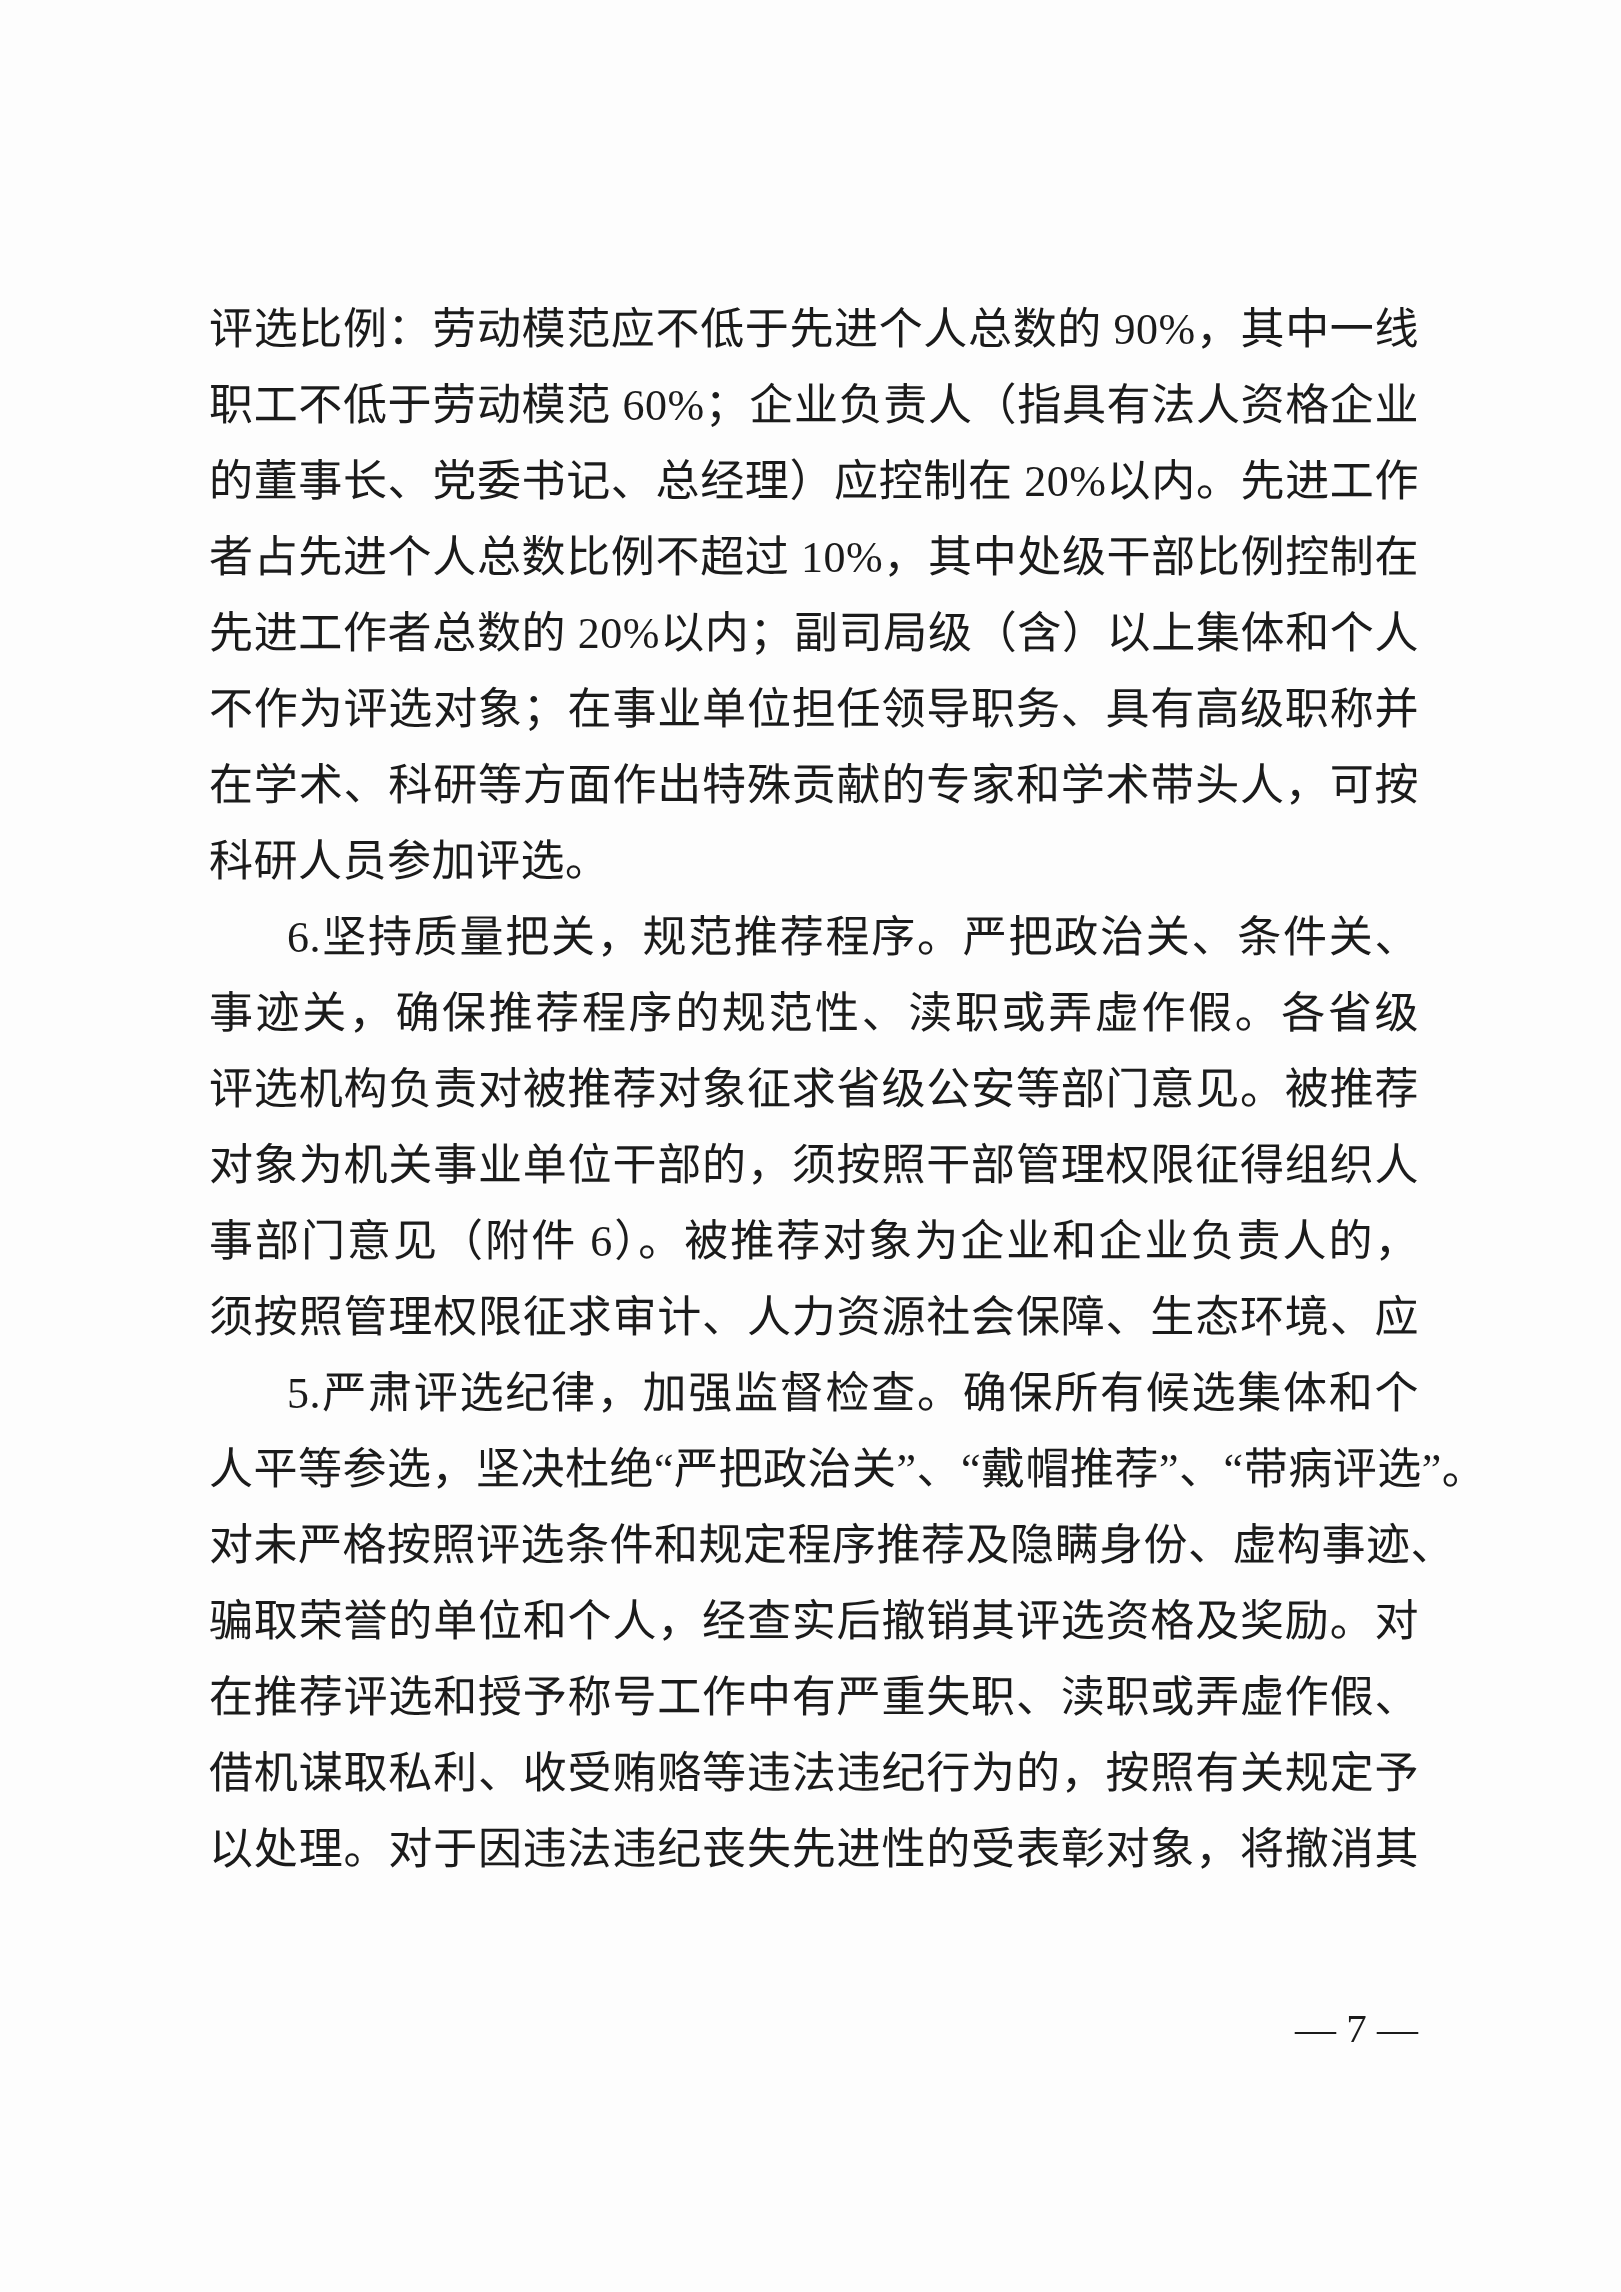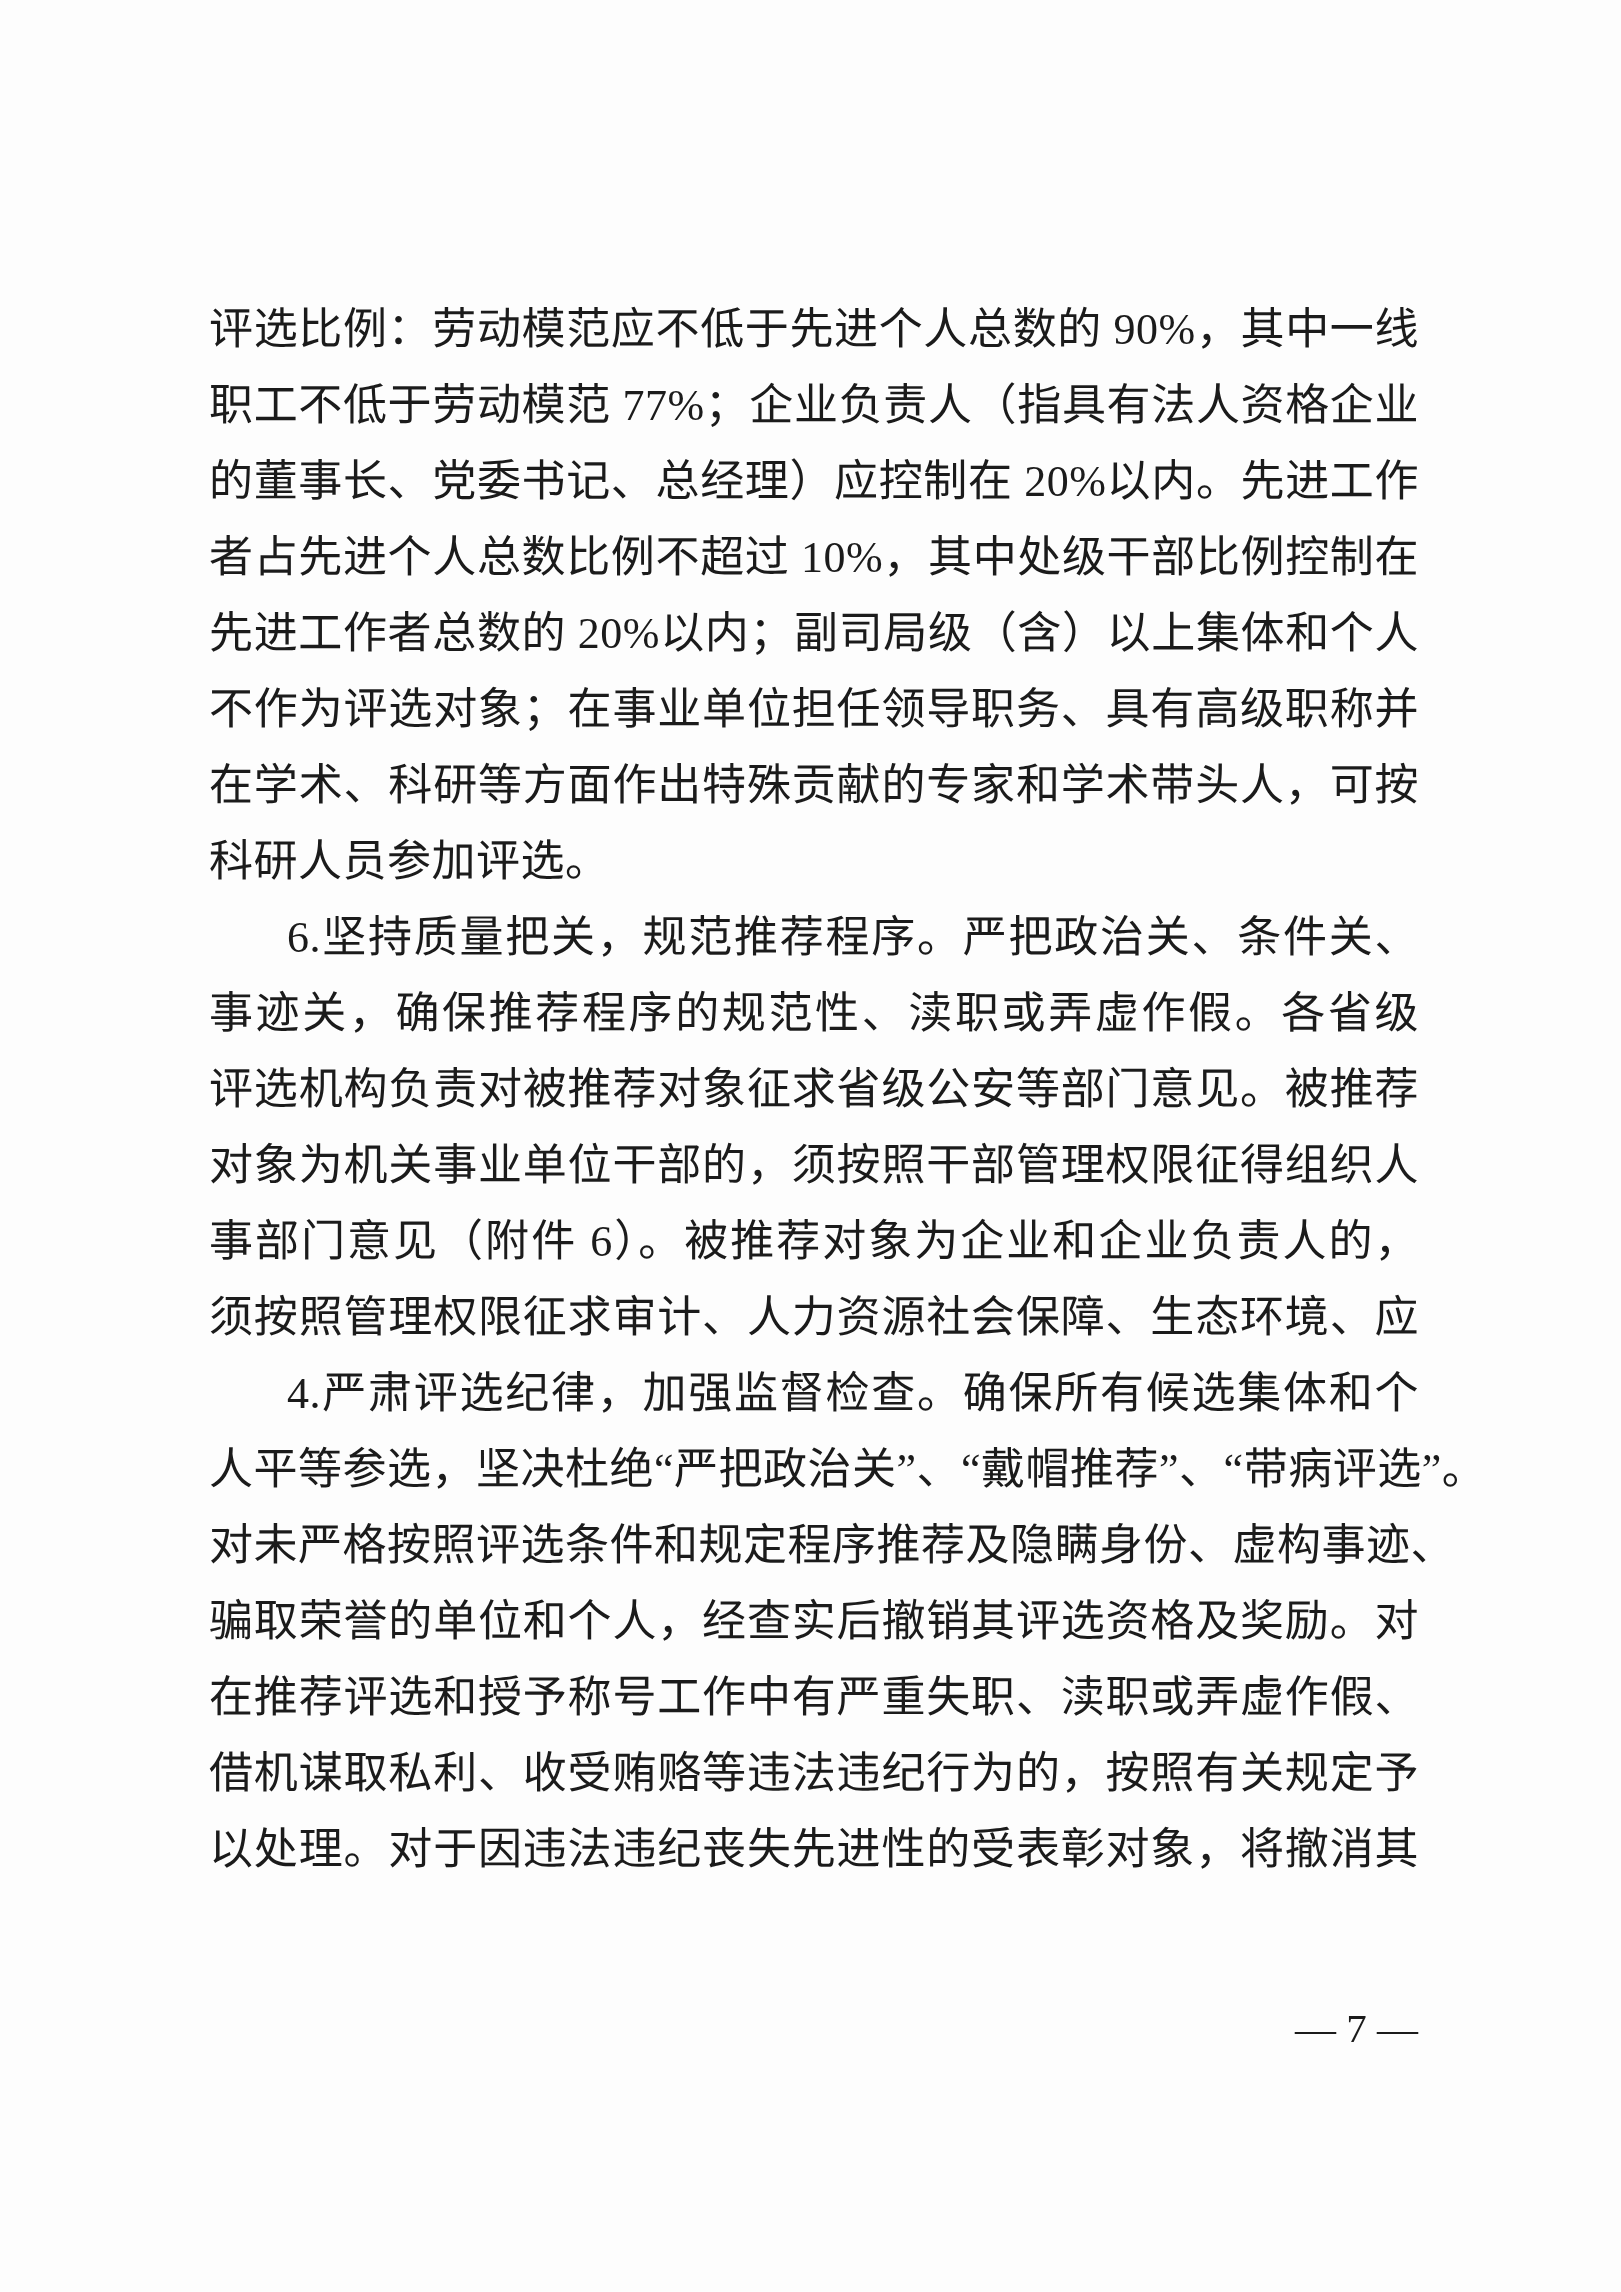--- a/index.html
+++ b/index.html
@@ -50,34 +50,34 @@
     white-space: nowrap;
     color: #1b1b1b;
   }
 </style>
 </head>
 <body>
 
 <div class="page" style="background: rgb(253, 253, 253); color: rgb(27, 27, 27);">
   <main class="text-block">
     <div class="line">评选比例：劳动模范应不低于先进个人总数的 90%，其中一线</div>
-    <div class="line">职工不低于劳动模范 77%；企业负责人（指具有法人资格企业</div>
+    <div class="line">职工不低于劳动模范 60%；企业负责人（指具有法人资格企业</div>
     <div class="line">的董事长、党委书记、总经理）应控制在 20%以内。先进工作</div>
     <div class="line">者占先进个人总数比例不超过 10%，其中处级干部比例控制在</div>
     <div class="line">先进工作者总数的 20%以内；副司局级（含）以上集体和个人</div>
     <div class="line">不作为评选对象；在事业单位担任领导职务、具有高级职称并</div>
     <div class="line">在学术、科研等方面作出特殊贡献的专家和学术带头人，可按</div>
     <div class="line para-end">科研人员参加评选。</div>
     <div class="line indent">6.坚持质量把关，规范推荐程序。严把政治关、条件关、</div>
     <div class="line">事迹关，确保推荐程序的规范性、渎职或弄虚作假。各省级</div>
     <div class="line">评选机构负责对被推荐对象征求省级公安等部门意见。被推荐</div>
     <div class="line">对象为机关事业单位干部的，须按照干部管理权限征得组织人</div>
     <div class="line">事部门意见（附件 6）。被推荐对象为企业和企业负责人的，</div>
     <div class="line">须按照管理权限征求审计、人力资源社会保障、生态环境、应</div>
-    <div class="line indent">4.严肃评选纪律，加强监督检查。确保所有候选集体和个</div>
+    <div class="line indent">5.严肃评选纪律，加强监督检查。确保所有候选集体和个</div>
     <div class="line">人平等参选，坚决杜绝“严把政治关”、“戴帽推荐”、“带病评选”。</div>
     <div class="line">对未严格按照评选条件和规定程序推荐及隐瞒身份、虚构事迹、</div>
     <div class="line">骗取荣誉的单位和个人，经查实后撤销其评选资格及奖励。对</div>
     <div class="line">在推荐评选和授予称号工作中有严重失职、渎职或弄虚作假、</div>
     <div class="line">借机谋取私利、收受贿赂等违法违纪行为的，按照有关规定予</div>
     <div class="line">以处理。对于因违法违纪丧失先进性的受表彰对象，将撤消其</div>
   </main>
   <div class="page-number">— 7 —</div>
 </div>
 

